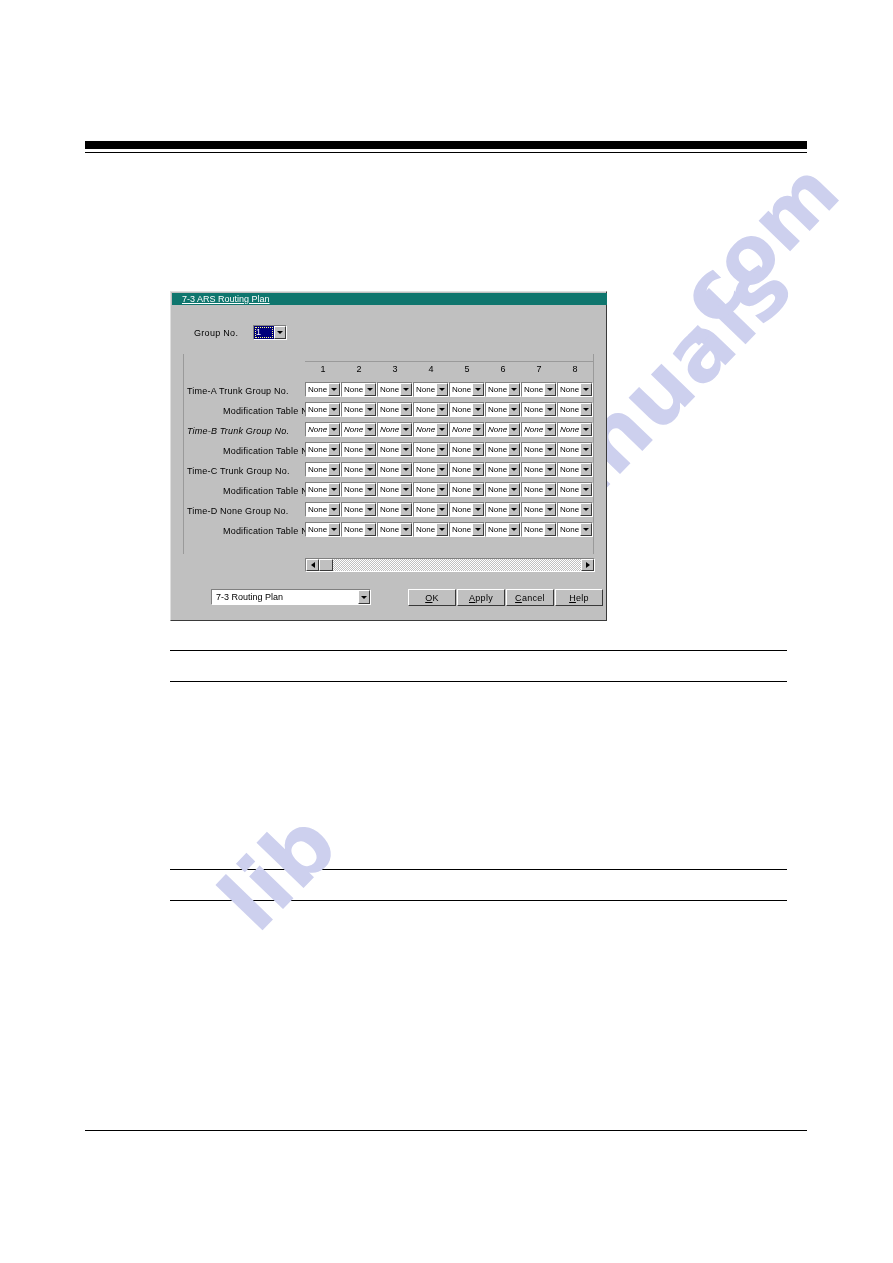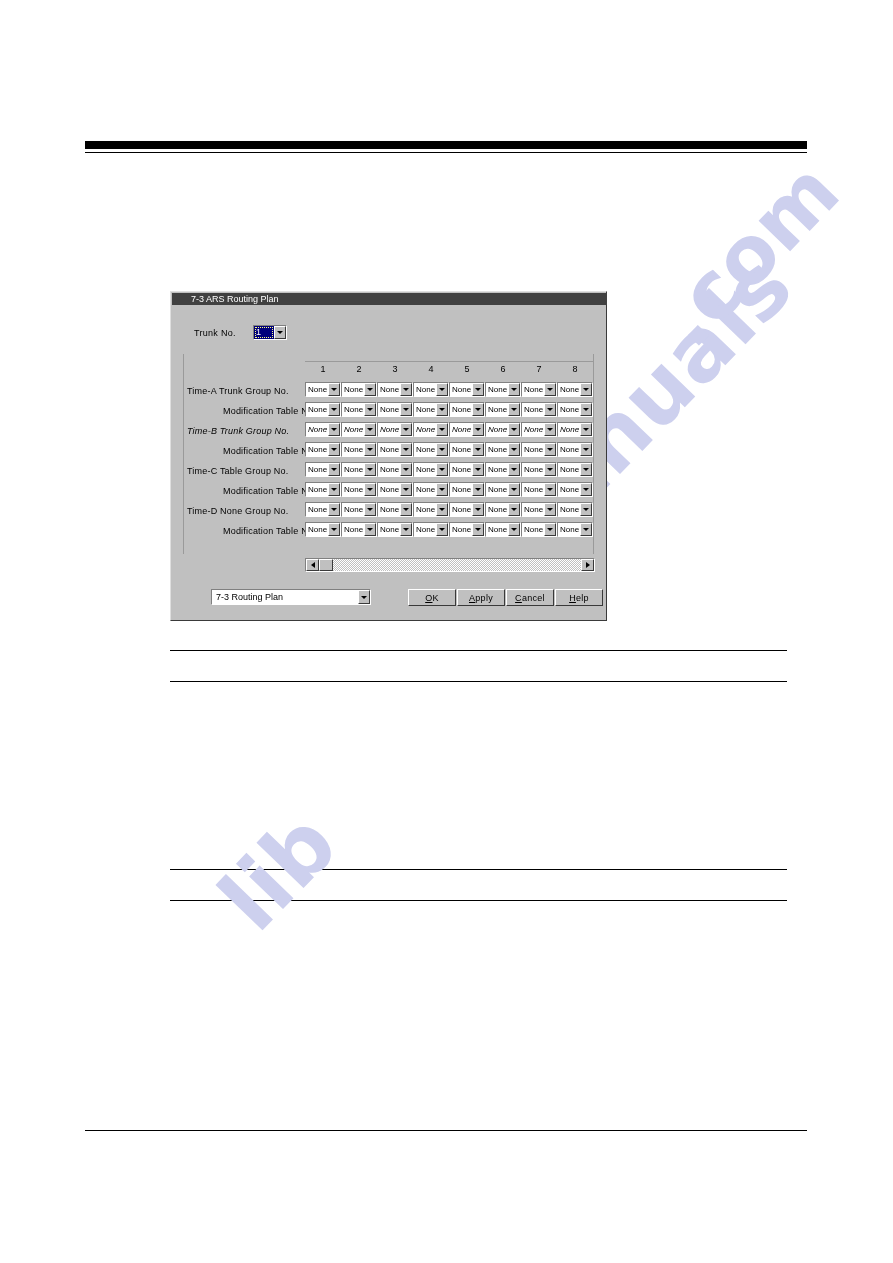--- a/index.html
+++ b/index.html
@@ -57,29 +57,30 @@
     border-right: 1px solid #3a3a3a;
     border-bottom: 1px solid #3a3a3a;
     z-index: 10;
     box-sizing: border-box;
     font-size: 9px;
   }
   #titlebar {
     position: absolute;
     left: 1px; top: 1px;
     width: 435px; height: 12px;
-    background: #404040;
+    background: #0f766e;
     color: #ffffff;
     font-size: 9px;
     line-height: 12px;
-    padding-left: 19px;
+    padding-left: 10px;
     box-sizing: border-box;
     font-family: "Liberation Sans", sans-serif;
     overflow: hidden;
     white-space: nowrap;
+    text-decoration: underline;
   }
 
   
   #plan-row {
     position: absolute;
     left: 0; top: 33px;
     width: 437px; height: 18px;
   }
   #plan-label {
     position: absolute;
@@ -320,21 +321,21 @@
 <div class="rule" id="rule-4"></div>
 <div class="rule" id="footer-rule"></div>
 
 <div id="dialog">
 
   <div id="titlebar">
     <span>7-3 ARS Routing Plan</span>
   </div>
 
   <div id="plan-row">
-    <span id="plan-label">Trunk No.</span>
+    <span id="plan-label">Group No.</span>
     <div id="plan-combo">
       <div class="field">1</div>
       <div class="cb-arrow">
           <i></i>
         </div>
     </div>
   </div>
 
   <div id="grid-panel">
     <div id="panel-vline"></div>
@@ -556,21 +557,21 @@
             </div>
             <div class="cb" style="left: 252px;">
               <div class="field">None</div>
               <div class="cb-arrow">
                 <i></i>
               </div>
             </div>
           </div>
         </div>
         <div class="grid-row" style="top: 108px;">
-          <div class="row-label flush">Time-C  Table Group No.</div>
+          <div class="row-label flush">Time-C  Trunk Group No.</div>
           <div class="cells">
             <div class="cb" style="left: 0px;">
               <div class="field">None</div>
               <div class="cb-arrow">
                 <i></i>
               </div>
             </div>
             <div class="cb" style="left: 36px;">
               <div class="field">None</div>
               <div class="cb-arrow">

